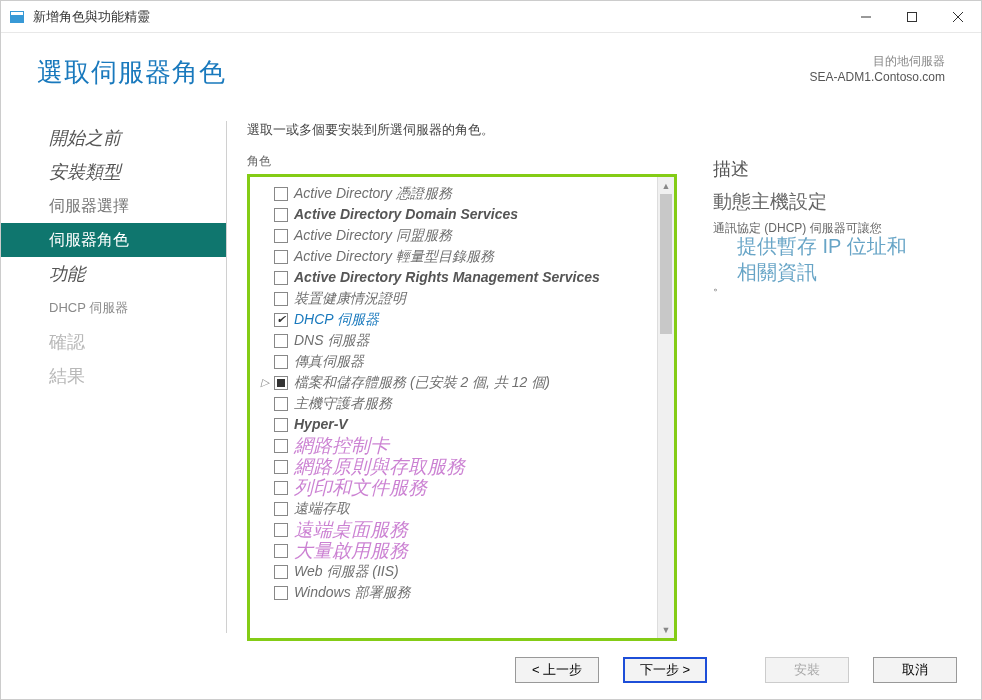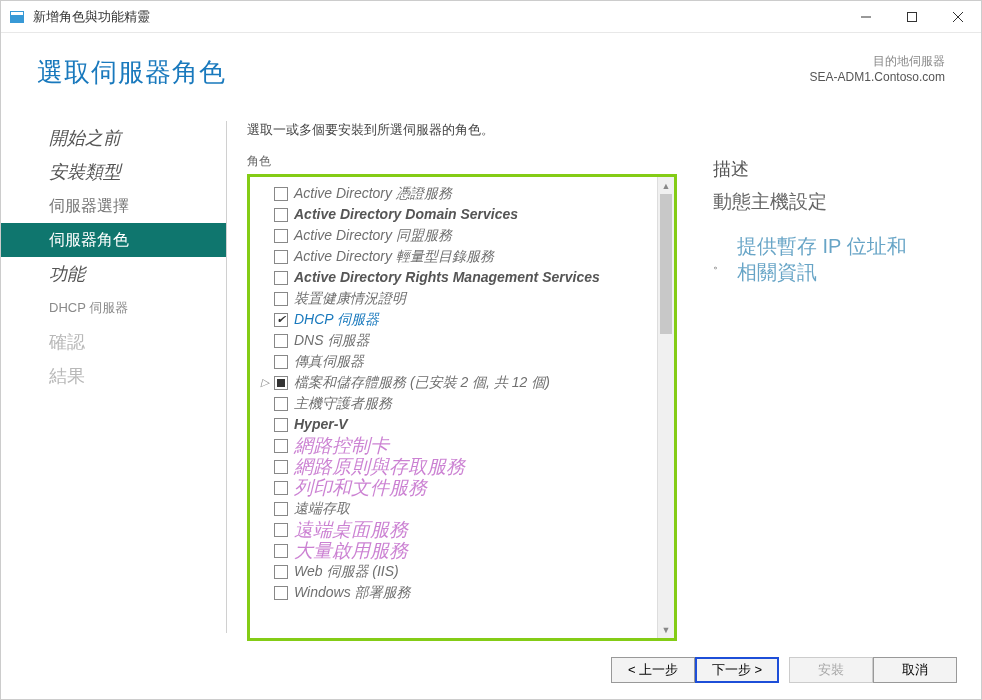--- a/index.html
+++ b/index.html
@@ -49,21 +49,21 @@
 .sb-btn { height: 17px; display: flex; align-items: center; justify-content: center; color: #888; font-size: 9px; }
 .sb-track { flex: 1; position: relative; }
 .sb-thumb { position: absolute; left: 2px; right: 2px; top: 0; height: 140px; background: #c8c8c8; }
 
 .desc-col { width: 250px; padding-top: 36px; }
 .desc-title { font-size: 18px; color: #555; margin-bottom: 8px; }
 .desc-head { font-size: 19px; color: #666; margin-bottom: 4px; line-height: 26px; }
 .desc-text { font-size: 12px; color: #666; line-height: 18px; position: relative; }
 .desc-overlay { position: absolute; font-size: 20px; color: #0369a1; opacity: 0.6; white-space: nowrap; margin-left: 24px; }
 
-.footer { height: 56px; border-top: 1px solid transparent; display: flex; justify-content: flex-end; align-items: center; gap: 0; padding: 0 24px; }
+.footer { height: 56px; border-top: 1px solid transparent; display: flex; justify-content: flex-end; align-items: center; gap: 24px; padding: 0 24px; }
 .btn { min-width: 84px; height: 26px; border: 1px solid #999; background: #f3f3f3; font-size: 13px; display: flex; align-items: center; justify-content: center; cursor: default; }
 .btn.default { border: 2px solid #1d4ed8; }
 .btn.disabled { color: #a8a8a8; border-color: #ccc; }
 .spacer6 { width: 10px; }
 </style>
 </head>
 <body>
 
 <div class="titlebar">
   <span class="app-icon">
@@ -228,20 +228,21 @@
             </div>
           <div class="sb-btn">▼</div>
         </div>
       </div>
     </div>
 
     <div class="desc-col">
       <div class="desc-title">描述</div>
       <div style="position:relative;">
         <div class="desc-head">動態主機設定</div>
+        <div class="desc-text">通訊協定 (DHCP) 伺服器可讓您</div>
         <div class="desc-overlay" style="top:44px;left:0">提供暫存 IP 位址和</div>
         <div class="desc-overlay" style="top:70px;left:0">相關資訊</div>
         <div class="desc-text" style="margin-top:40px">。</div>
       </div>
     </div>
   </div>
 </div>
 
 <div class="footer">
   <div class="btn">&lt; 上一步</div>

